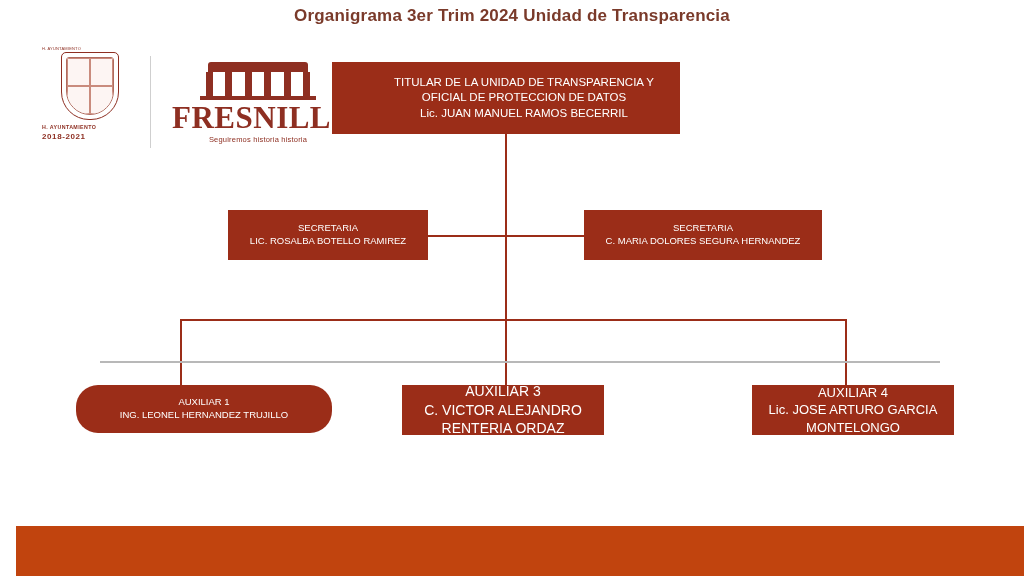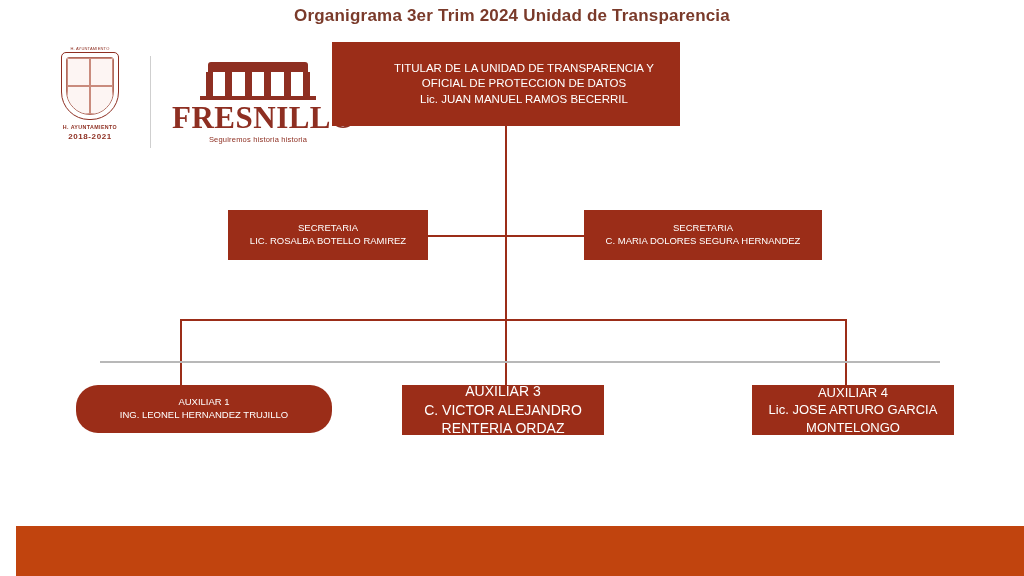--- a/index.html
+++ b/index.html
@@ -40,21 +40,21 @@
     top: 46px;
     width: 290px;
     height: 100px;
   }
   #shield {
     position: absolute;
     left: 12px;
     top: 0px;
     width: 96px;
     height: 112px;
-    text-align: center;
+    text-align: left;
   }
   .shield-shape {
     width: 58px;
     height: 68px;
     margin: 0 auto;
     border: 1.6px solid #8e2f22;
     border-radius: 5px 5px 28px 28px;
     position: relative;
     background: #ffffff;
     box-sizing: border-box;
@@ -173,21 +173,21 @@
     align-items: center;
     justify-content: center;
     text-align: center;
     box-sizing: border-box;
     padding: 4px 8px;
     line-height: 1.32;
   }
   .node span { display: block; width: 100%; white-space: pre-line; }
 
   #node-titular {
-    left: 332px; top: 42px; width: 348px; height: 84px;
+    left: 332px; top: 62px; width: 348px; height: 72px;
     font-size: 11.5px;
     padding-left: 44px;
   }
   #node-sec1 {
     left: 228px; top: 210px; width: 200px; height: 50px;
     font-size: 9.5px;
   }
   #node-sec2 {
     left: 584px; top: 210px; width: 238px; height: 50px;
     font-size: 9.5px;

